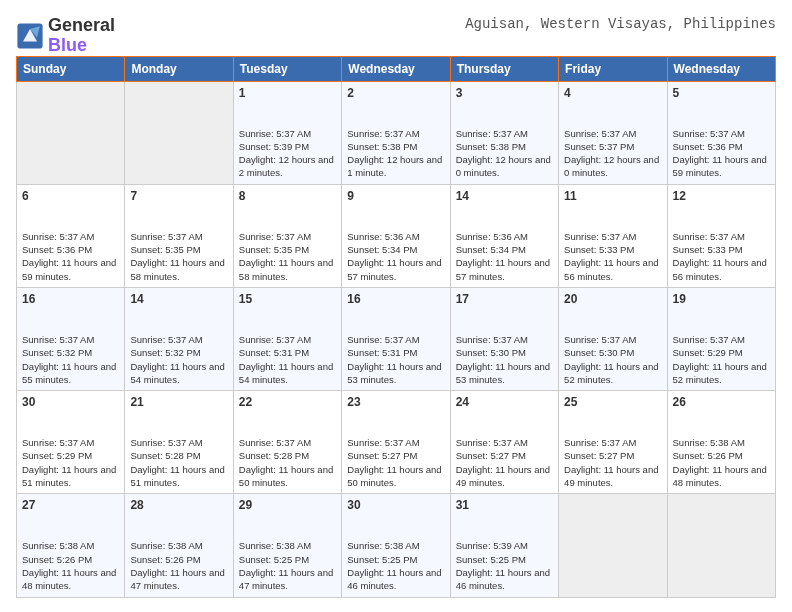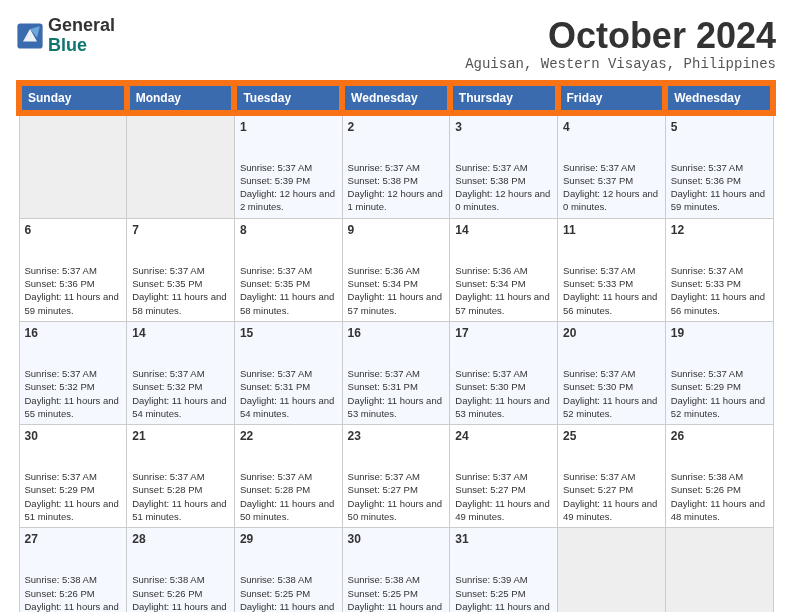--- a/index.html
+++ b/index.html
@@ -7,35 +7,34 @@
       font-family: Arial, sans-serif;
       background: #fff;
       width: 792px;
       min-height: 612px;
       padding: 16px;
     }
     .header {
       display: flex;
       justify-content: space-between;
       align-items: flex-start;
-      margin-bottom: 8px;
     }
     .logo {
       display: flex;
       align-items: center;
       gap: 4px;
     }
     .logo-text {
       font-size: 18px;
       font-weight: bold;
       color: #333;
       line-height: 1.1;
     }
     .logo-text span {
-      color: #0f766e;
+      color: #8b5cf6;
     }
     .logo-icon {
       width: 28px;
       height: 28px;
     }
     .title-block {
       text-align: right;
     }
     .month-title {
       font-size: 36px;
@@ -53,21 +52,21 @@
       border-collapse: collapse;
       table-layout: fixed;
     }
     thead tr th {
       background: #3b6baf;
       color: #fff;
       text-align: left;
       padding: 5px 6px;
       font-size: 12px;
       font-weight: bold;
-      border: 6px solid #f97316;
+      border: 1px solid #f97316;
     }
     tbody tr td {
       vertical-align: top;
       border: 1px solid #ccc;
       padding: 4px 5px;
       font-size: 10px;
       color: #333;
       height: 88px;
       background: #fff;
     }
@@ -99,21 +98,20 @@
       <rect x="2" y="2" width="36" height="36" rx="4" fill="#3b6baf"></rect>
       <polygon points="10,28 20,10 30,28" fill="white" opacity="0.9"></polygon>
       <polygon points="20,10 34,6 30,22" fill="#7ab8e8" opacity="0.8"></polygon>
     </svg>
     <div class="logo-text">
       <div>General</div>
       <div><span>Blue</span></div>
     </div>
   </div>
   <div class="title-block">
-    <div class="month-title">October 2024</div>
     <div class="location">Aguisan, Western Visayas, Philippines</div>
   </div>
 </div>
 
 <table>
   <thead>
     <tr>
       <th>Sunday</th>
       <th>Monday</th>
       <th>Tuesday</th>

